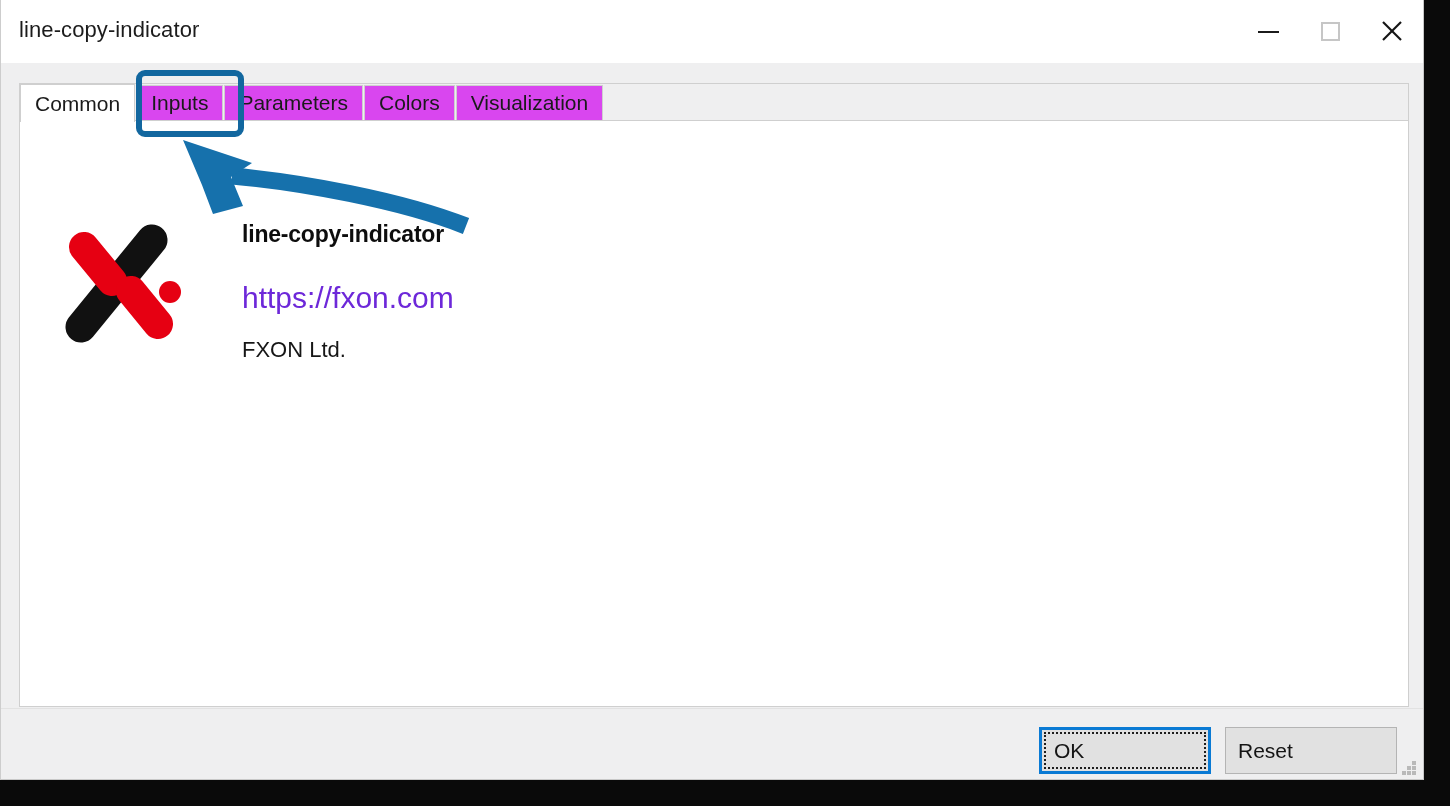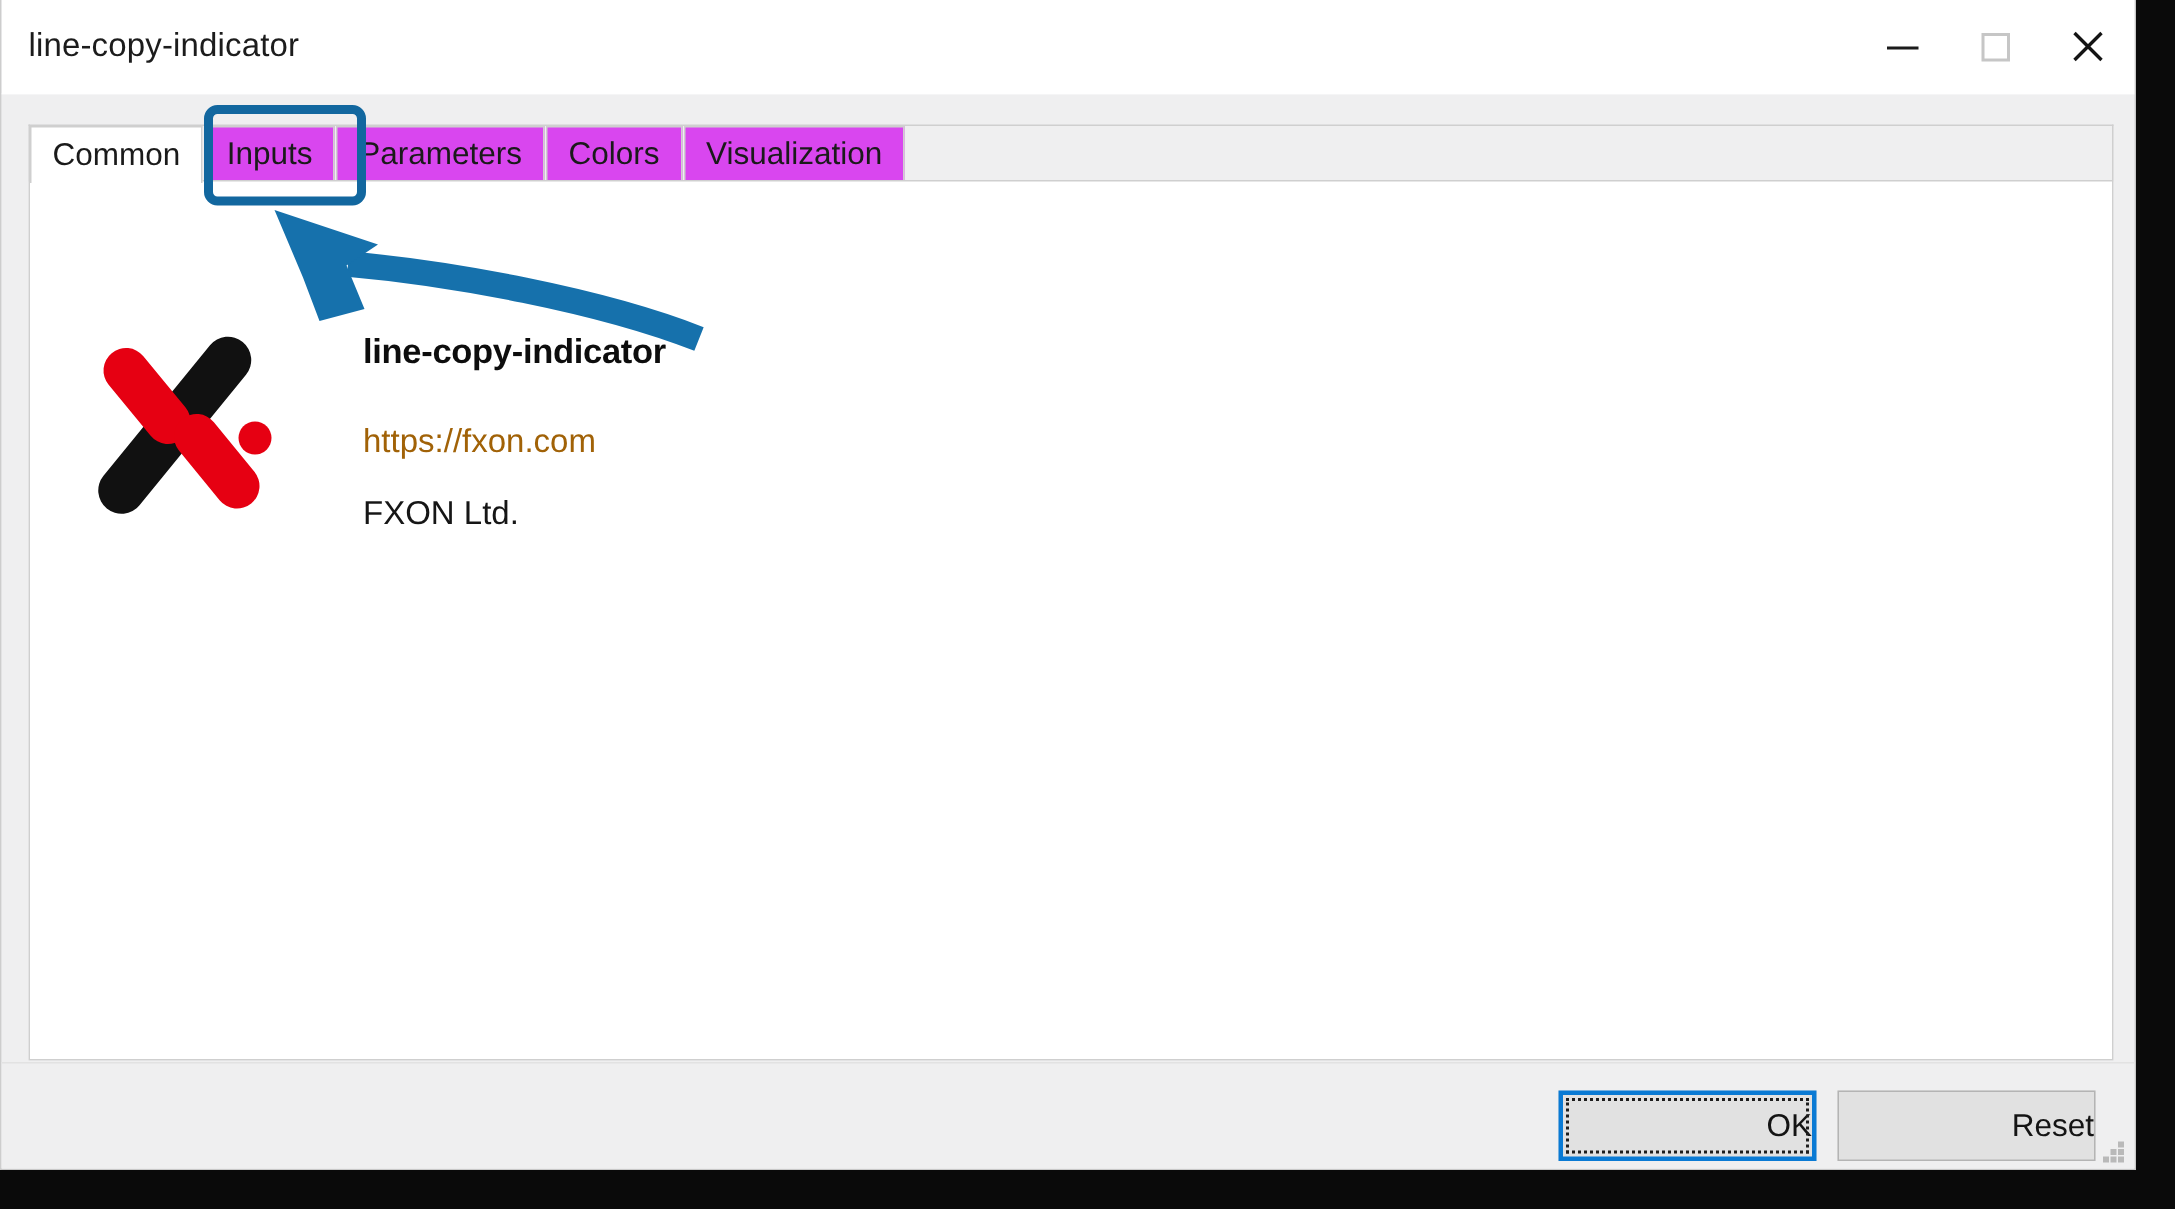--- a/index.html
+++ b/index.html
@@ -97,21 +97,21 @@
     position: absolute;
     left: 18px;
     top: 20px;
     width: 1390px;
     height: 38px;
     background: #efeff0;
     border: 1px solid #cfcfcf;
     border-bottom: none;
     box-sizing: border-box;
     display: flex;
-    align-items: flex-start;
+    align-items: center;
     padding-left: 0px;
   }
   .tab {
     height: 36px;
     display: flex;
     align-items: center;
     justify-content: center;
     padding: 0 14px;
     font-size: 21px;
     color: #1a1a1a;
@@ -165,22 +165,22 @@
   }
   .about-name {
     font-size: 23px;
     font-weight: bold;
     color: #0d0d0d;
     letter-spacing: -0.2px;
     white-space: nowrap;
   }
   .about-url {
     margin-top: 33px;
-    font-size: 22px;
-    color: #a16207;
+    font-size: 30px;
+    color: #6d28d9;
     white-space: nowrap;
   }
   .about-company {
     margin-top: 22px;
     font-size: 22px;
     color: #161616;
     white-space: nowrap;
   }
 
   
@@ -203,23 +203,23 @@
   .btn {
     width: 172px;
     height: 47px;
     background: #e1e1e1;
     border: 1px solid #b4b4b4;
     box-sizing: border-box;
     font-size: 21px;
     color: #141414;
     display: flex;
     align-items: center;
-    justify-content: flex-end;
+    justify-content: flex-start;
     font-family: "Liberation Sans", sans-serif;
-    padding: 0;
+    padding: 12px;
   }
   .btn.default {
     border: 3px solid #0a7ad4;
     position: relative;
   }
   .btn.default::after {
     content: "";
     position: absolute;
     left: 2px;
     top: 2px;

